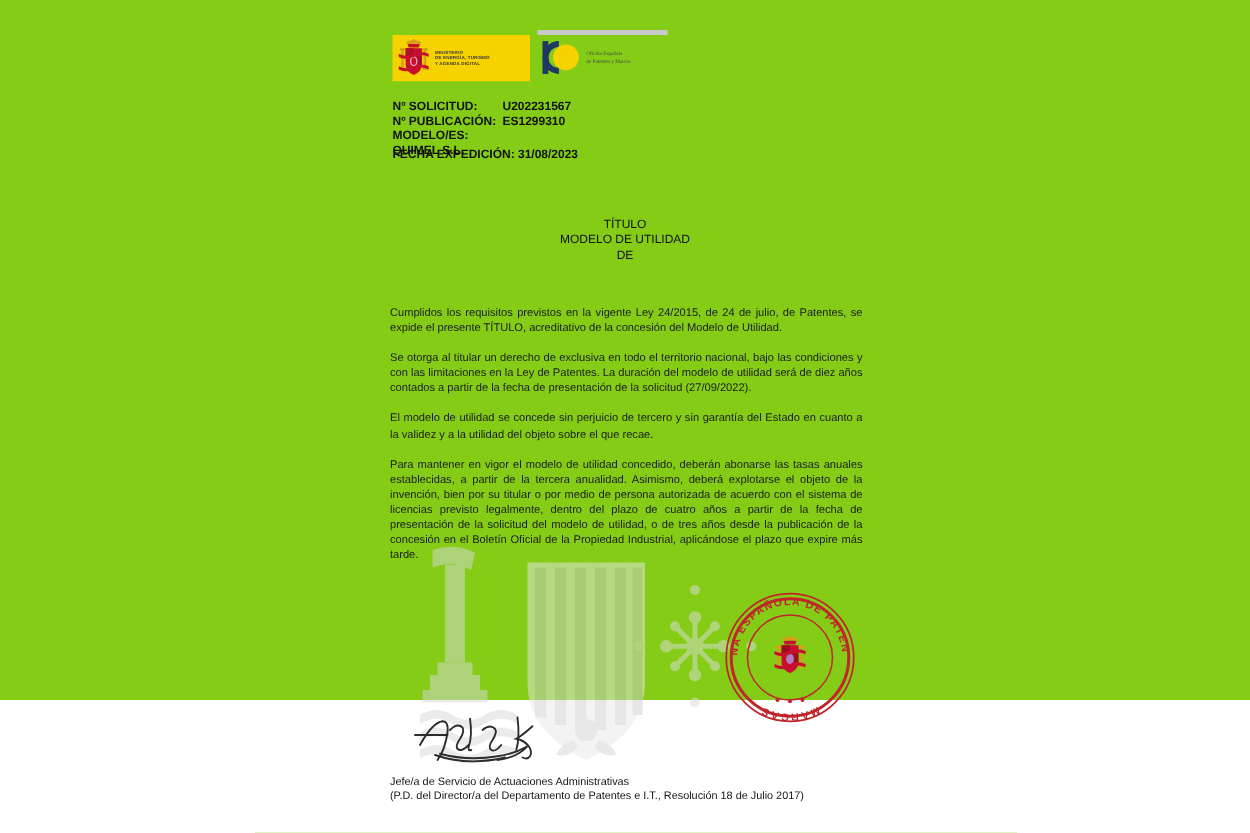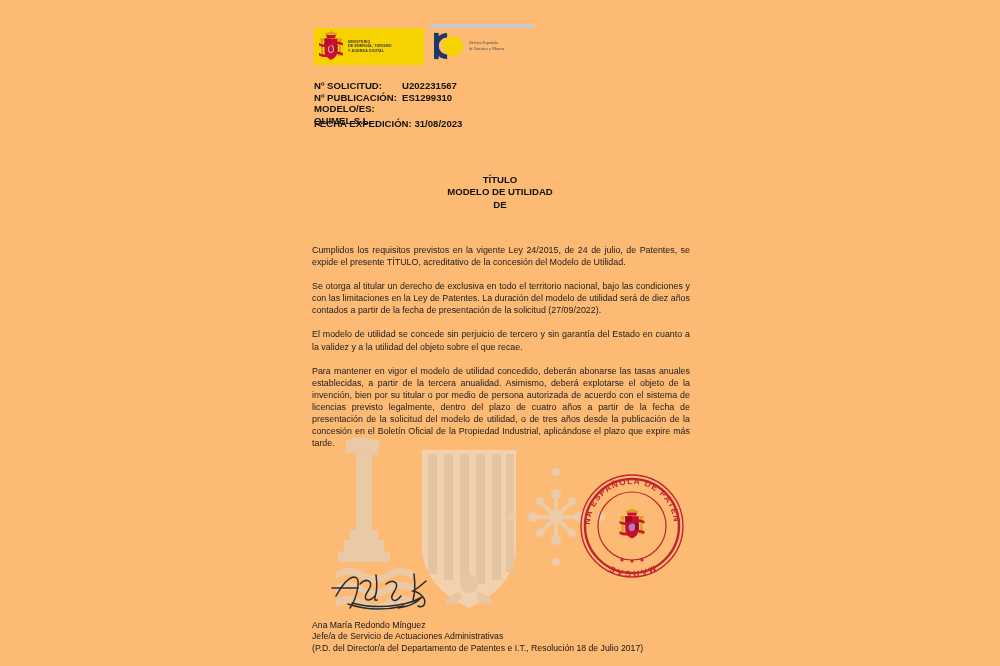--- a/index.html
+++ b/index.html
@@ -14,22 +14,22 @@
     overflow: hidden;
     font-family: "Liberation Sans", sans-serif;
     color: #1a1a1a;
     -webkit-font-smoothing: antialiased;
   }
 
   .page {
     position: absolute;
     left: 0; top: 0;
     width: 1000px;
-    height: 666px;
-    background: #fdba74;
+    height: 560px;
+    background: #84cc16;
   }
 
   
   .watermark {
     position: absolute;
     left: 310px;
     top: 432px;
     width: 300px;
     height: 200px;
     opacity: 0.5;
@@ -126,21 +126,21 @@
   
   .doc-title {
     position: absolute;
     left: 310px;
     top: 174px;
     width: 380px;
     text-align: center;
     z-index: 3;
     font-size: 9.6px;
     line-height: 12.4px;
-    font-weight: bold;
+    font-weight: normal;
     color: #111;
   }
 
   
   .body-text {
     position: absolute;
     left: 312px;
     top: 232px;
     width: 378px;
     z-index: 3;
@@ -377,18 +377,17 @@
         <path d="M56 14 q6 -5 10 -1 q2 3 -2 9 q-4 6 -1 8 q3 2 8 -4"></path>
         <path d="M84 4 q2 16 -1 26"></path>
         <path d="M96 11 q-9 8 -13 10 q6 1 10 6 q3 4 1 8 q-2 3 -6 1"></path>
         <path d="M22 33 q22 6 46 2 q14 -2 24 -8 q-8 9 -24 11"></path>
         <path d="M18 34 q26 9 56 2"></path>
       </g>
     </svg>
   </div>
 
   <div class="sign-block">
-    <div>Ana María Redondo Mínguez</div>
     <div>Jefe/a de Servicio de Actuaciones Administrativas</div>
     <div>(P.D. del Director/a del Departamento de Patentes e I.T., Resolución 18 de Julio 2017)</div>
   </div>
 
 </div>
 
 </body></html>

